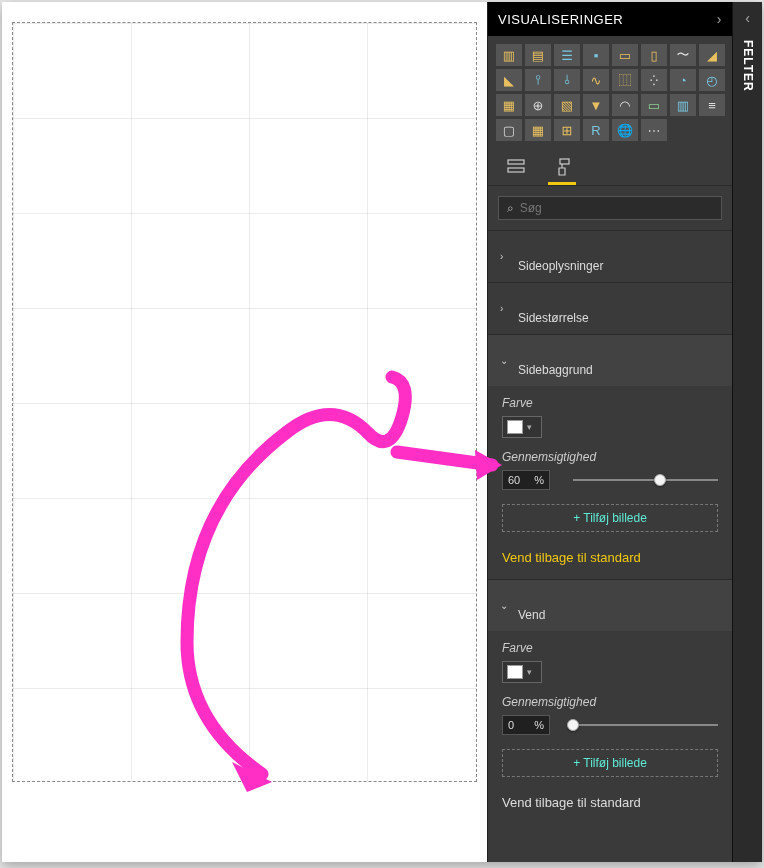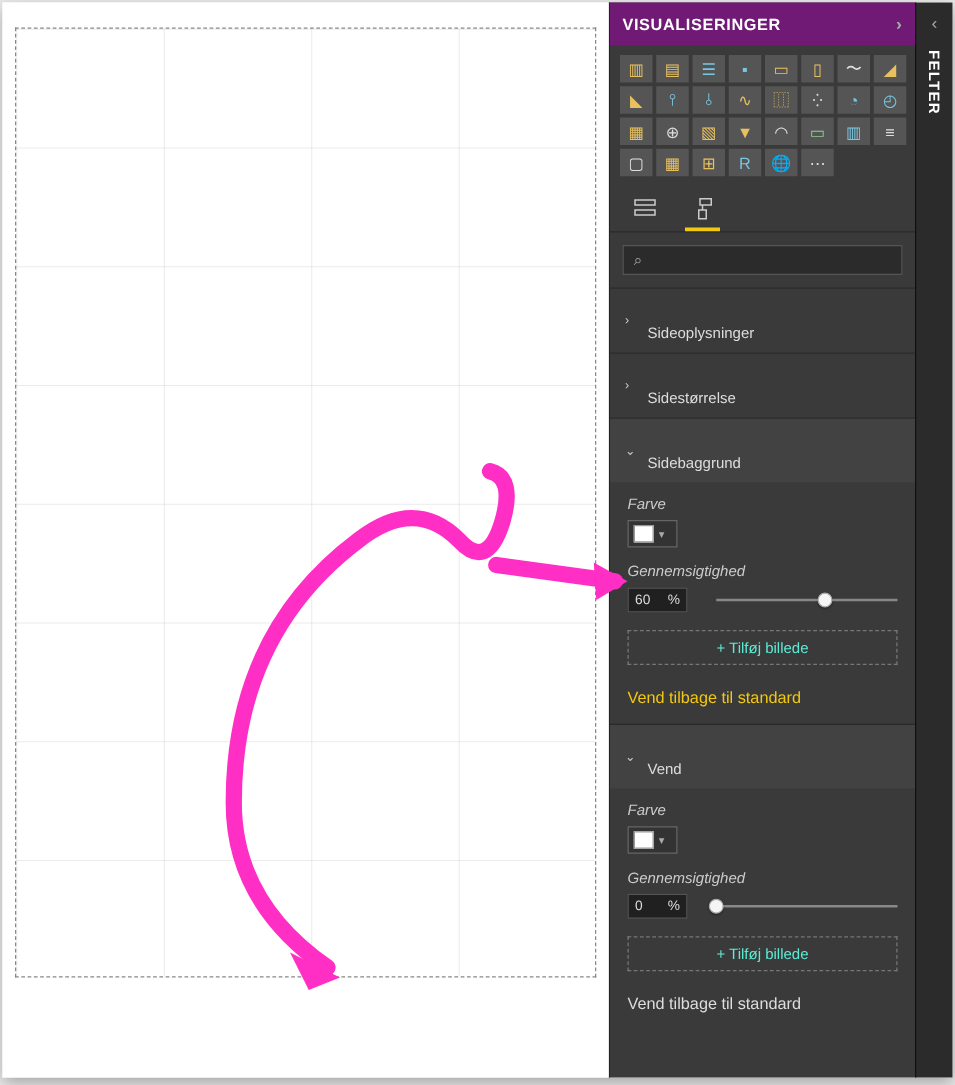--- a/index.html
+++ b/index.html
@@ -3,21 +3,21 @@
 <meta charset="utf-8">
 <style>
 * { box-sizing: border-box; margin: 0; padding: 0; font-family: "Segoe UI", Arial, sans-serif; }
 body { width: 764px; height: 868px; background: #e8e8e8; overflow: hidden; position: relative; }
 .app { display: flex; width: 760px; height: 860px; background: #fff; box-shadow: 0 4px 12px rgba(0,0,0,0.3); position: relative; margin: 2px; }
 .canvas { flex: 1; background: #fff; position: relative; padding: 20px 10px 10px 10px; }
 .canvas-page { width: 100%; height: 760px; border: 1px dashed #888; background: #fff; position: relative; }
 .canvas-page::before { content:""; position:absolute; inset:0; background-image: linear-gradient(to right, rgba(0,0,0,0.08) 1px, transparent 1px), linear-gradient(to bottom, rgba(0,0,0,0.08) 1px, transparent 1px); background-size: 118px 95px; pointer-events:none; }
 
 .panel { width: 245px; background: #3a3a3a; color: #ccc; display: flex; flex-direction: column; font-size: 12px; border-left: 1px solid #222; }
-.panel-header { background: #701a75; color: #fff; font-weight: 700; font-size: 13px; letter-spacing: 0.5px; padding: 9px 10px; display: flex; align-items: center; justify-content: space-between; }
+.panel-header { background: #000000; color: #fff; font-weight: 400; font-size: 13px; letter-spacing: 0.5px; padding: 9px 10px; display: flex; align-items: center; justify-content: space-between; }
 .panel-header .chev { color: #aaa; font-size: 14px; }
 
 .viz-gallery { background: #3a3a3a; padding: 8px 8px 8px 8px; display: grid; grid-template-columns: repeat(8, 26px); gap: 3px; }
 .viz-icon { width: 26px; height: 22px; background: #555; display: flex; align-items: center; justify-content: center; cursor: pointer; font-size: 13px; color: #e8c060; }
 .viz-icon.alt { color: #79c6e0; }
 .viz-icon.wht { color: #ddd; }
 .viz-icon.grn { color: #8fcf8f; }
 
 .tabs { display: flex; gap: 18px; padding: 8px 14px 0 14px; border-bottom: 1px solid #2a2a2a; background:#3a3a3a; }
 .tab { width: 28px; height: 28px; display:flex; align-items:center; justify-content:center; cursor:pointer; padding-bottom:6px; border-bottom: 3px solid transparent; }
@@ -119,20 +119,21 @@
       <div class="tab active">
         <svg width="18" height="18" viewBox="0 0 18 18">
             <rect x="7" y="1" width="9" height="5" stroke-width="1.2"></rect>
             <path d="M9 6 L9 10 L6 10 L6 17 L12 17 L12 10 L9 10" stroke-width="1.2"></path>
           </svg>
       </div>
     </div>
 
     <div class="search">
       <span class="sicon">⌕</span>
+      <input placeholder="Søg" style="">
     </div>
 
     <div class="section">
       <div class="section-head">
         <span class="arw">›</span>
         <span class="lbl">Sideoplysninger</span>
       </div>
     </div>
 
     <div class="section">

